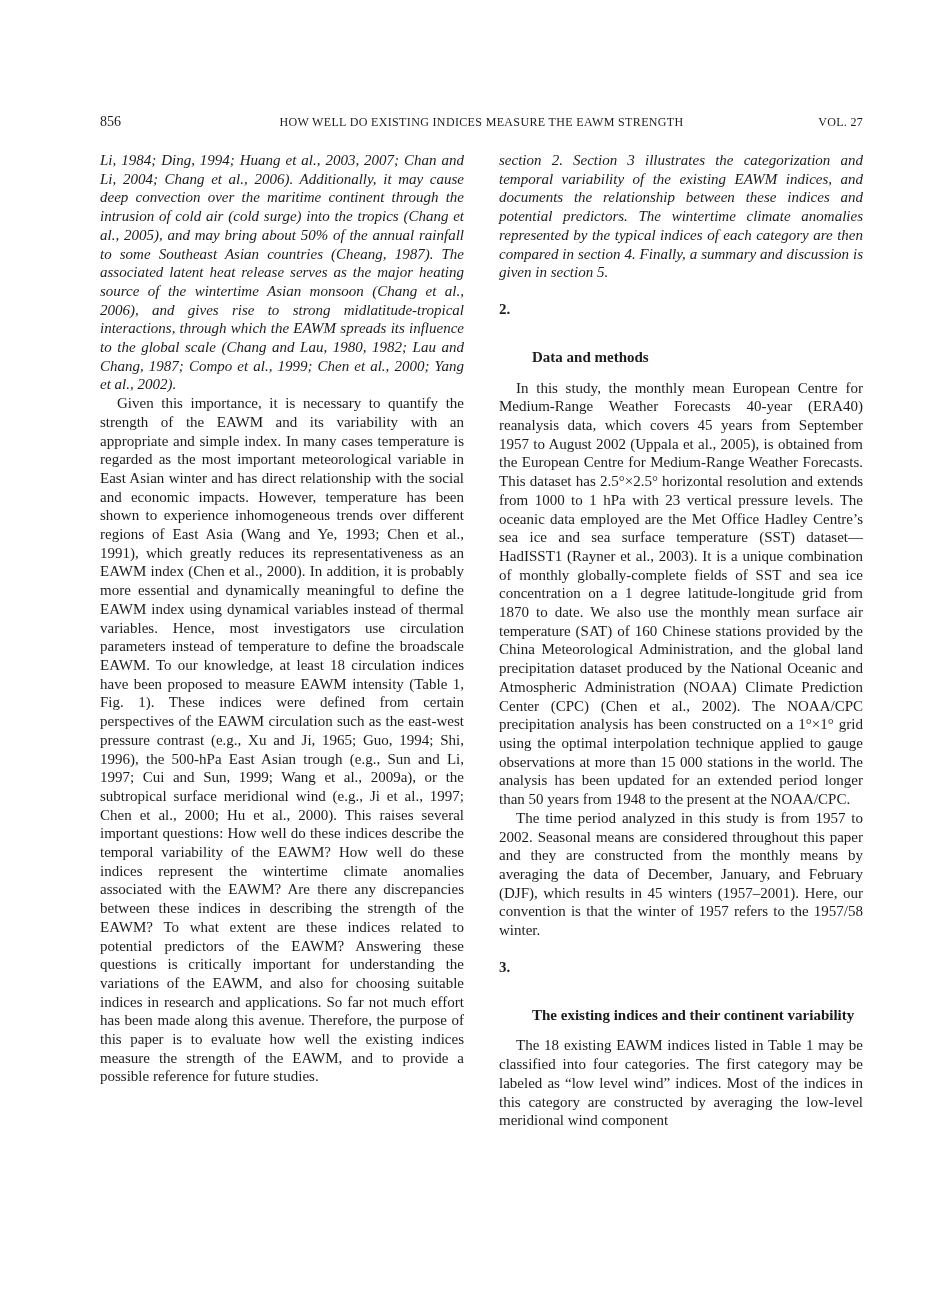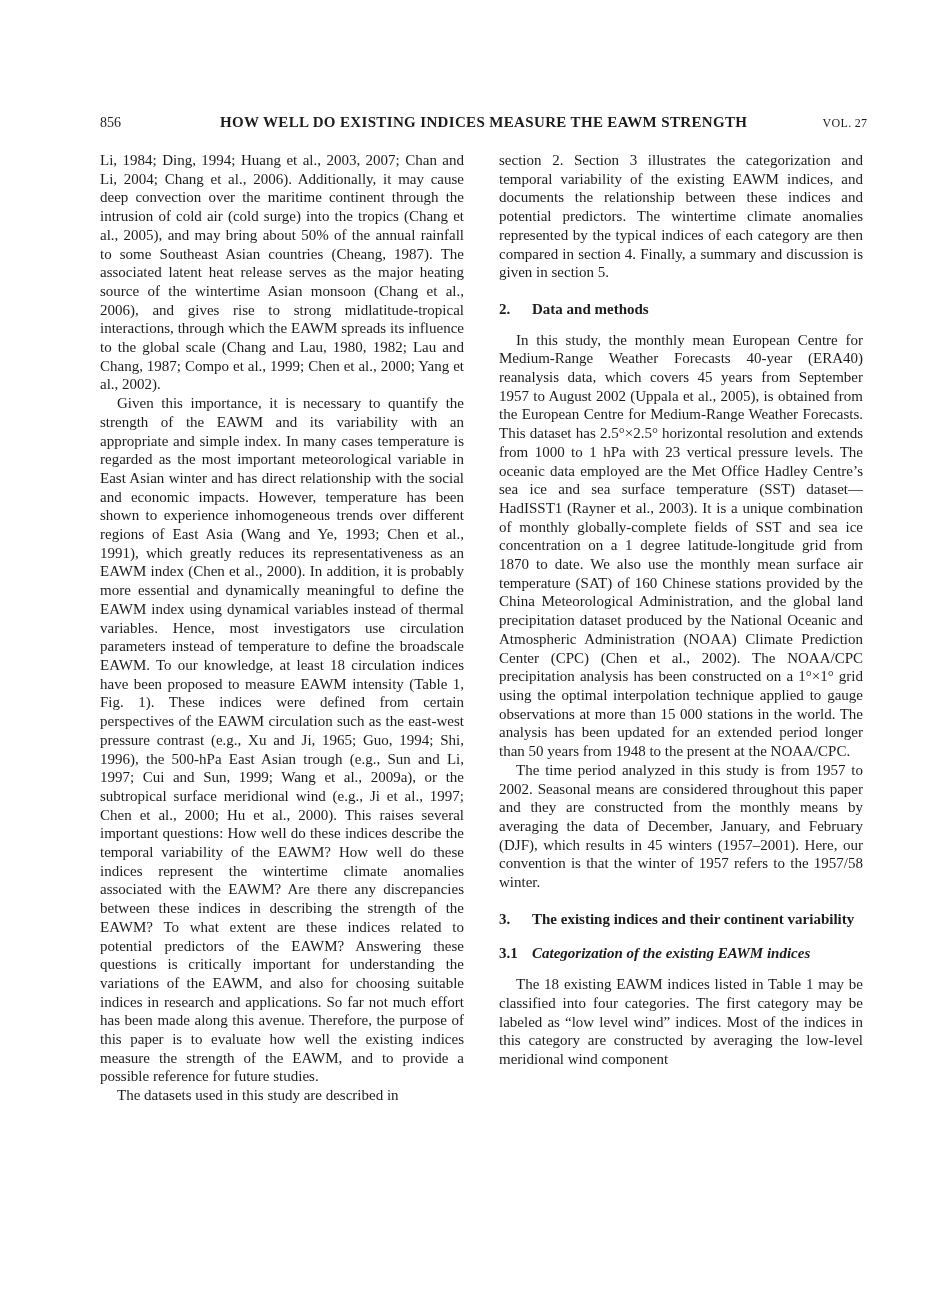--- a/index.html
+++ b/index.html
@@ -13,33 +13,33 @@
     font-family: "Liberation Serif", "DejaVu Serif", serif;
     overflow: hidden;
   }
   .running-header {
     position: absolute;
     left: 100px;
     top: 114px;
     width: 763px;
     display: flex;
     align-items: flex-end;
+    gap: 28px;
   }
   .page-number {
     font-size: 14px;
     width: 120px;
     flex: none;
   }
   .running-title {
     flex: 1;
     text-align: center;
-    font-size: 15px;
+    font-size: 12px;
     letter-spacing: 0.35px;
     white-space: nowrap;
-    font-weight: bold;
   }
   .volume-label {
     width: 120px;
     flex: none;
     text-align: right;
     font-size: 12px;
     letter-spacing: 0.3px;
   }
   .columns {
     position: absolute;
@@ -53,69 +53,64 @@
     width: 364px;
     flex: none;
     font-size: 15px;
     line-height: 18.7px;
     text-align: justify;
     hyphens: auto;
     -webkit-hyphens: auto;
   }
   .col p { margin: 0; }
   .col p.indent { text-indent: 17px; }
-  .col p.noindent { text-indent: 0; }
+  .col p.noindent { text-indent: 0; font-style: italic; }
   .h-block {
     display: flex;
     font-weight: bold;
     margin: 18px 0 12px 0;
   }
   .h-block.sub { margin: 16px 0 12px 0; }
   .h-num { width: 33px; flex: none; }
-  .h-title { flex: 1; text-align: justify; }
+  .h-title { flex: 1; text-align: justify; margin-top: 48px; }
   .h-block.sub .h-title { font-style: italic; }
 </style>
 </head>
 <body>
 
 <div class="page">
 
   <div class="running-header">
     <span class="page-number">856</span>
     <span class="running-title">HOW WELL DO EXISTING INDICES MEASURE THE EAWM STRENGTH</span>
     <span class="volume-label">VOL. 27</span>
   </div>
 
   <div class="columns">
 
     <div class="col">
       <p class="noindent">Li, 1984; Ding, 1994; Huang et al., 2003, 2007; Chan and Li, 2004; Chang et al., 2006). Additionally, it may cause deep convection over the maritime continent through the intrusion of cold air (cold surge) into the tropics (Chang et al., 2005), and may bring about 50% of the annual rainfall to some Southeast Asian countries (Cheang, 1987). The associated latent heat release serves as the major heating source of the wintertime Asian monsoon (Chang et al., 2006), and gives rise to strong midlatitude-tropical interactions, through which the EAWM spreads its influence to the global scale (Chang and Lau, 1980, 1982; Lau and Chang, 1987; Compo et al., 1999; Chen et al., 2000; Yang et al., 2002).</p>
       <p class="indent">Given this importance, it is necessary to quantify the strength of the EAWM and its variability with an appropriate and simple index. In many cases temperature is regarded as the most important meteorological variable in East Asian winter and has direct relationship with the social and economic impacts. However, temperature has been shown to experience inhomogeneous trends over different regions of East Asia (Wang and Ye, 1993; Chen et al., 1991), which greatly reduces its representativeness as an EAWM index (Chen et al., 2000). In addition, it is probably more essential and dynamically meaningful to define the EAWM index using dynamical variables instead of thermal variables. Hence, most investigators use circulation parameters instead of temperature to define the broadscale EAWM. To our knowledge, at least 18 circulation indices have been proposed to measure EAWM intensity (Table 1, Fig. 1). These indices were defined from certain perspectives of the EAWM circulation such as the east-west pressure contrast (e.g., Xu and Ji, 1965; Guo, 1994; Shi, 1996), the 500-hPa East Asian trough (e.g., Sun and Li, 1997; Cui and Sun, 1999; Wang et al., 2009a), or the subtropical surface meridional wind (e.g., Ji et al., 1997; Chen et al., 2000; Hu et al., 2000). This raises several important questions: How well do these indices describe the temporal variability of the EAWM? How well do these indices represent the wintertime climate anomalies associated with the EAWM? Are there any discrepancies between these indices in describing the strength of the EAWM? To what extent are these indices related to potential predictors of the EAWM? Answering these questions is critically important for understanding the variations of the EAWM, and also for choosing suitable indices in research and applications. So far not much effort has been made along this avenue. Therefore, the purpose of this paper is to evaluate how well the existing indices measure the strength of the EAWM, and to provide a possible reference for future studies.</p>
-      <p class="indent">The datasets used in this study are described in</p>
     </div>
 
     <div class="col">
       <p class="noindent">section 2.  Section 3 illustrates the categorization and temporal variability of the existing EAWM indices, and documents the relationship between these indices and potential predictors. The wintertime climate anomalies represented by the typical indices of each category are then compared in section 4. Finally, a summary and discussion is given in section 5.</p>
 
       <div class="h-block">
         <span class="h-num">2.</span>
         <span class="h-title">Data and methods</span>
       </div>
 
       <p class="indent">In this study, the monthly mean European Centre for Medium-Range Weather Forecasts 40-year (ERA40) reanalysis data, which covers 45 years from September 1957 to August 2002 (Uppala et al., 2005), is obtained from the European Centre for Medium-Range Weather Forecasts. This dataset has 2.5°×2.5° horizontal resolution and extends from 1000 to 1 hPa with 23 vertical pressure levels. The oceanic data employed are the Met Office Hadley Centre’s sea ice and sea surface temperature (SST) dataset—HadISST1 (Rayner et al., 2003). It is a unique combination of monthly globally-complete fields of SST and sea ice concentration on a 1 degree latitude-longitude grid from 1870 to date. We also use the monthly mean surface air temperature (SAT) of 160 Chinese stations provided by the China Meteorological Administration, and the global land precipitation dataset produced by the National Oceanic and Atmospheric Administration (NOAA) Climate Prediction Center (CPC) (Chen et al., 2002). The NOAA/CPC precipitation analysis has been constructed on a 1°×1° grid using the optimal interpolation technique applied to gauge observations at more than 15 000 stations in the world. The analysis has been updated for an extended period longer than 50 years from 1948 to the present at the NOAA/CPC.</p>
       <p class="indent">The time period analyzed in this study is from 1957 to 2002. Seasonal means are considered throughout this paper and they are constructed from the monthly means by averaging the data of December, January, and February (DJF), which results in 45 winters (1957–2001). Here, our convention is that the winter of 1957 refers to the 1957/58 winter.</p>
 
       <div class="h-block">
         <span class="h-num">3.</span>
         <span class="h-title">The existing indices and their continent variability</span>
       </div>
 
-      <div class="h-block sub">
-        <span class="h-num">3.1</span>
-        <span class="h-title">Categorization of the existing EAWM in­dices</span>
-      </div>
 
       <p class="indent">The 18 existing EAWM indices listed in Table 1 may be classified into four categories. The first category may be labeled as “low level wind” indices. Most of the indices in this category are constructed by averaging the low-level meridional wind component</p>
     </div>
 
   </div>
 
 </div>
 
 </body></html>

